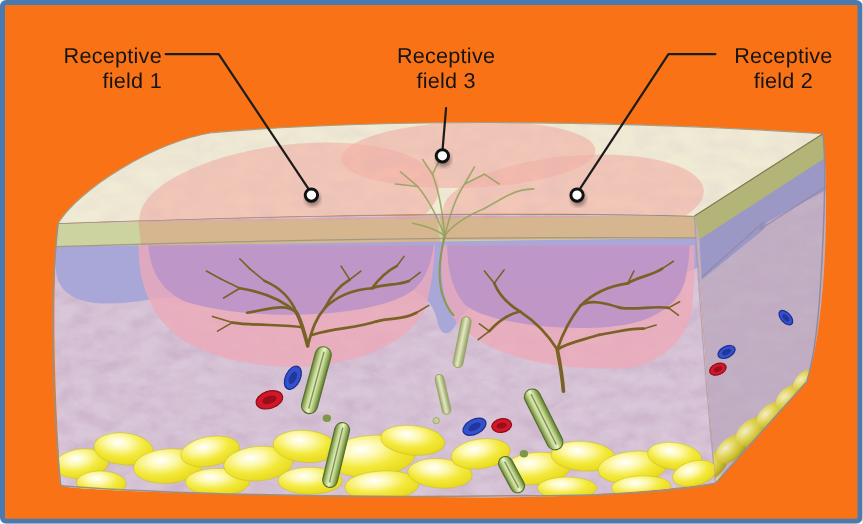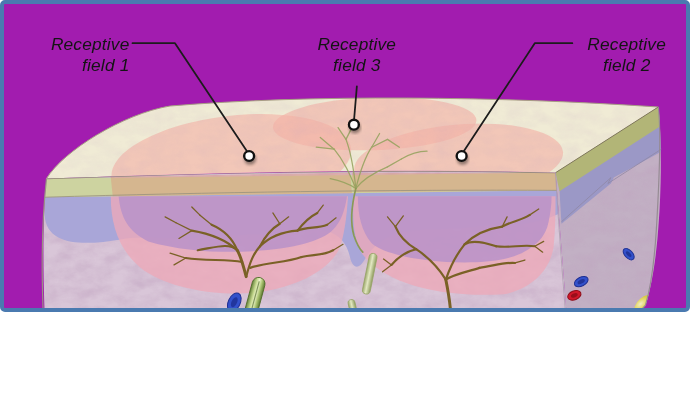--- a/index.html
+++ b/index.html
@@ -1,24 +1,23 @@
 <!DOCTYPE html>
 <html style="--frame: #4a7ab0;"><head>
 <meta charset="utf-8">
 <style>
   html,body{margin:0;padding:0;background:#ffffff;}
   .frame{
     position:relative;
-    width:690px;height:312px;
+    width:690px;height:419px;
     box-sizing:border-box;
     border:4px solid var(--frame,#4a7ab0);
     border-radius:5px;
-    background:#a21caf;
+    background:#f97316;
     overflow:hidden;
-    font-style:italic;
   }
   .frame svg{position:absolute;left:0;top:0;width:682px;height:411px;display:block;}
   .lbl{
     font-family:"Liberation Sans", sans-serif;
     font-size:17.5px;
     fill:#141414;
     letter-spacing:.2px;
   }
 </style>
 </head>

